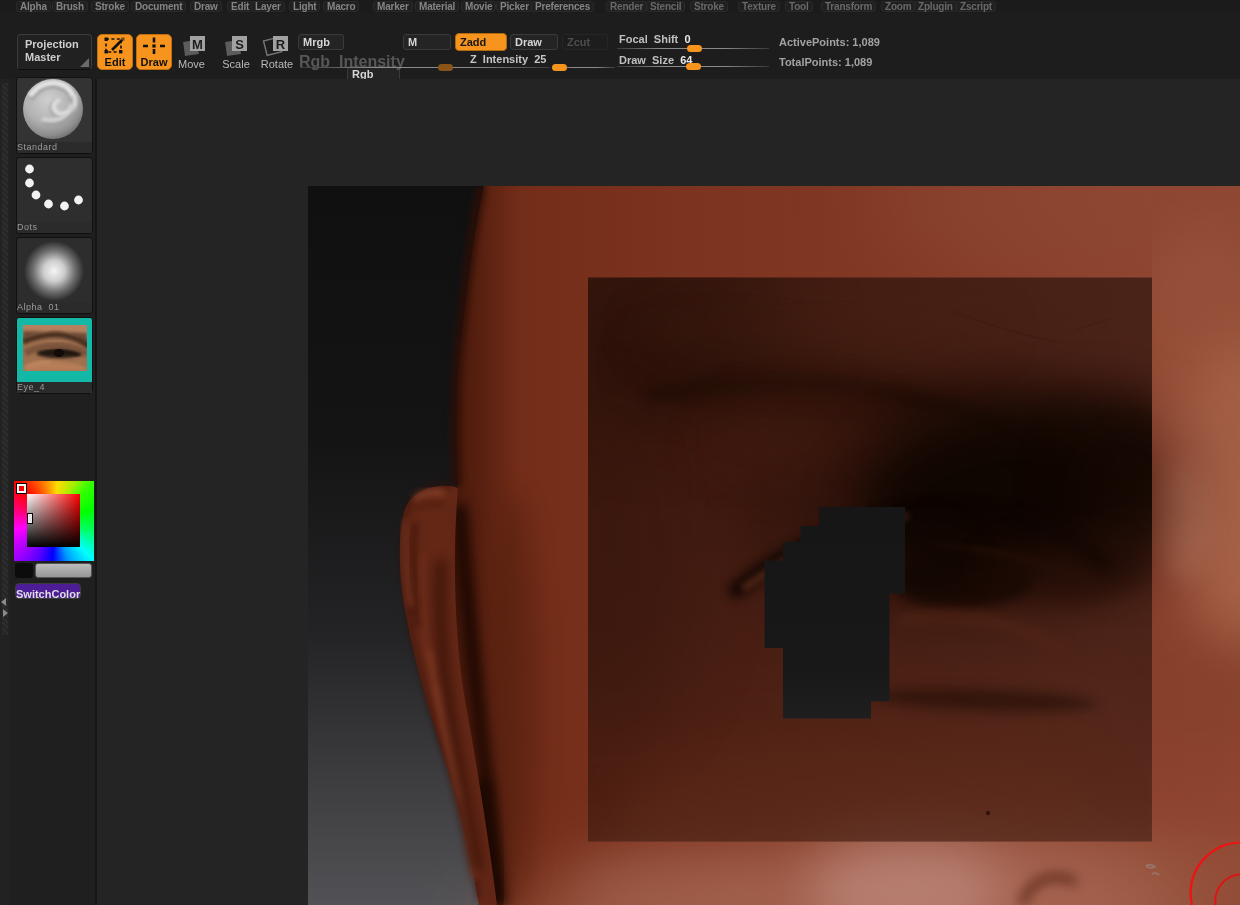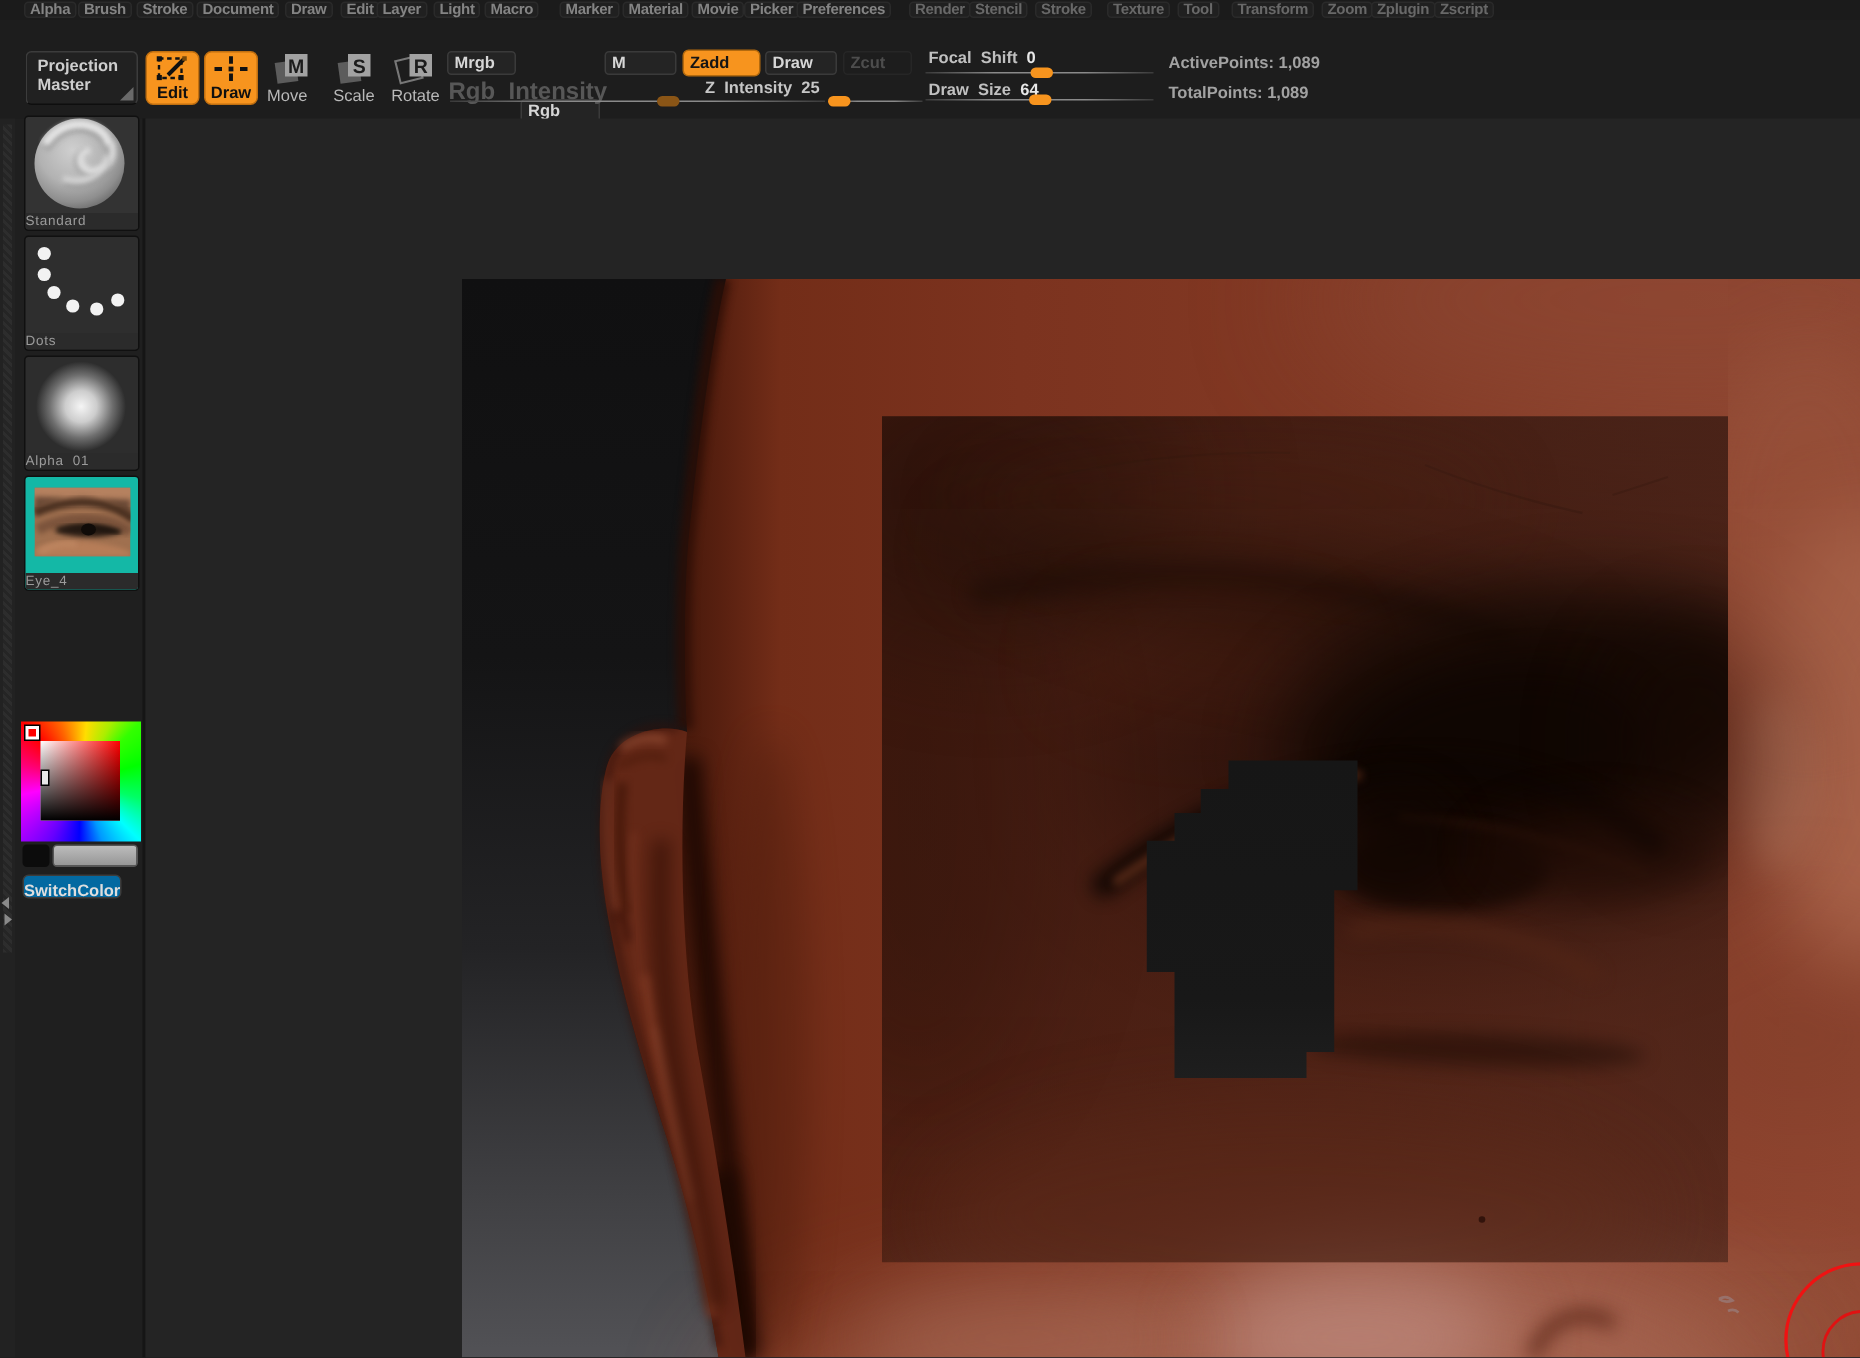--- a/index.html
+++ b/index.html
@@ -250,21 +250,21 @@
       </div>
     </div>
     <div style="position:absolute;left:13px;top:32px;width:6px;height:11px;background:#000;">
       <div style="position:absolute;left:1px;top:1px;width:4px;height:9px;background:#e8e8e8;"></div>
     </div>
   </div>
 
   <div class="abs" style="left:5px;top:484px;width:18px;height:15px;background:#0c0c0c;border-radius:3px;"></div>
   <div class="abs" style="left:25px;top:484px;width:57px;height:15px;background:linear-gradient(#bcbcbc,#969696);border-radius:3px;border:1px solid #555;"></div>
 
-  <div class="abs" style="left:5px;top:504px;width:66px;height:16px;background:#0369a1;border:1px solid #3c3c3c;border-radius:4px;text-align:center;">
+  <div class="abs" style="left:5px;top:504px;width:66px;height:16px;background:#4c1d95;border:1px solid #3c3c3c;border-radius:4px;text-align:center;">
     <span style="font-size:11px;font-weight:bold;color:#dedede;line-height:14px;">SwitchColor</span>
   </div>
 </div>
 
 <div id="canvas">
 <svg width="1143" height="826" viewBox="97 79 1143 826" xmlns="http://www.w3.org/2000/svg">
   <defs>
     <linearGradient id="docbg" x1="0" y1="186" x2="0" y2="905" gradientUnits="userSpaceOnUse">
       <stop offset="0" stop-color="#101011"></stop>
             <stop offset="0.35" stop-color="#141415"></stop>

